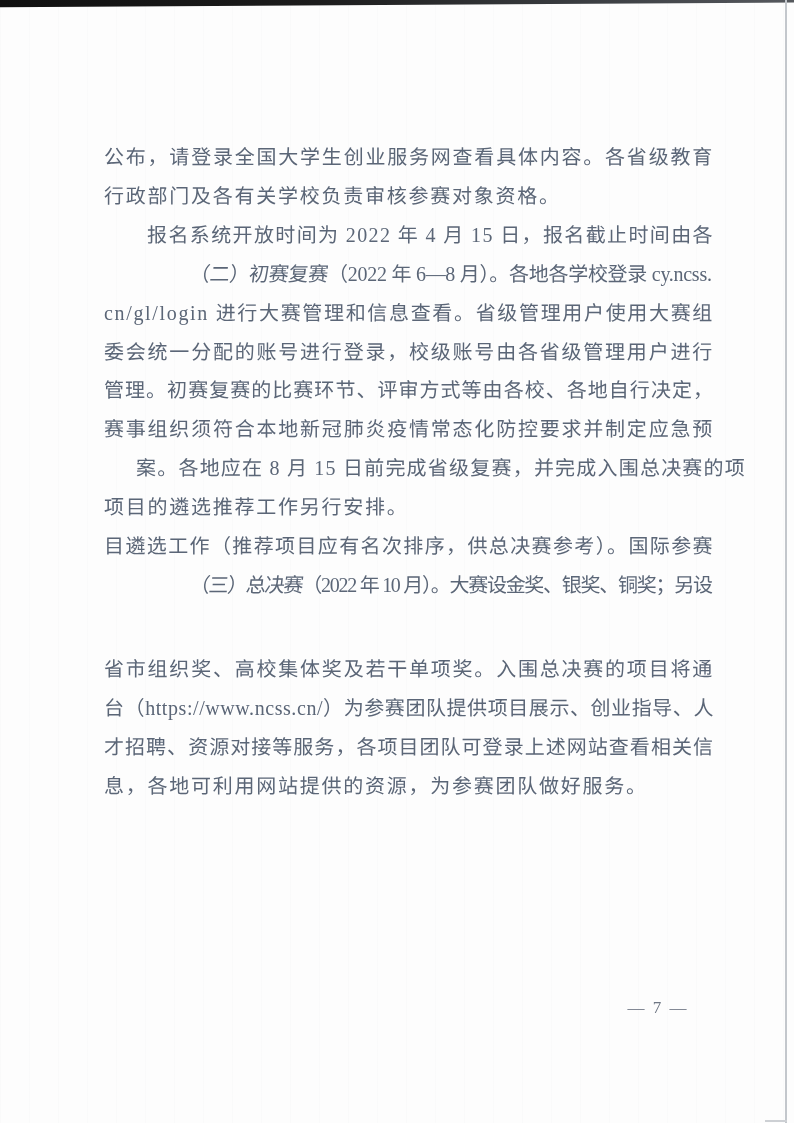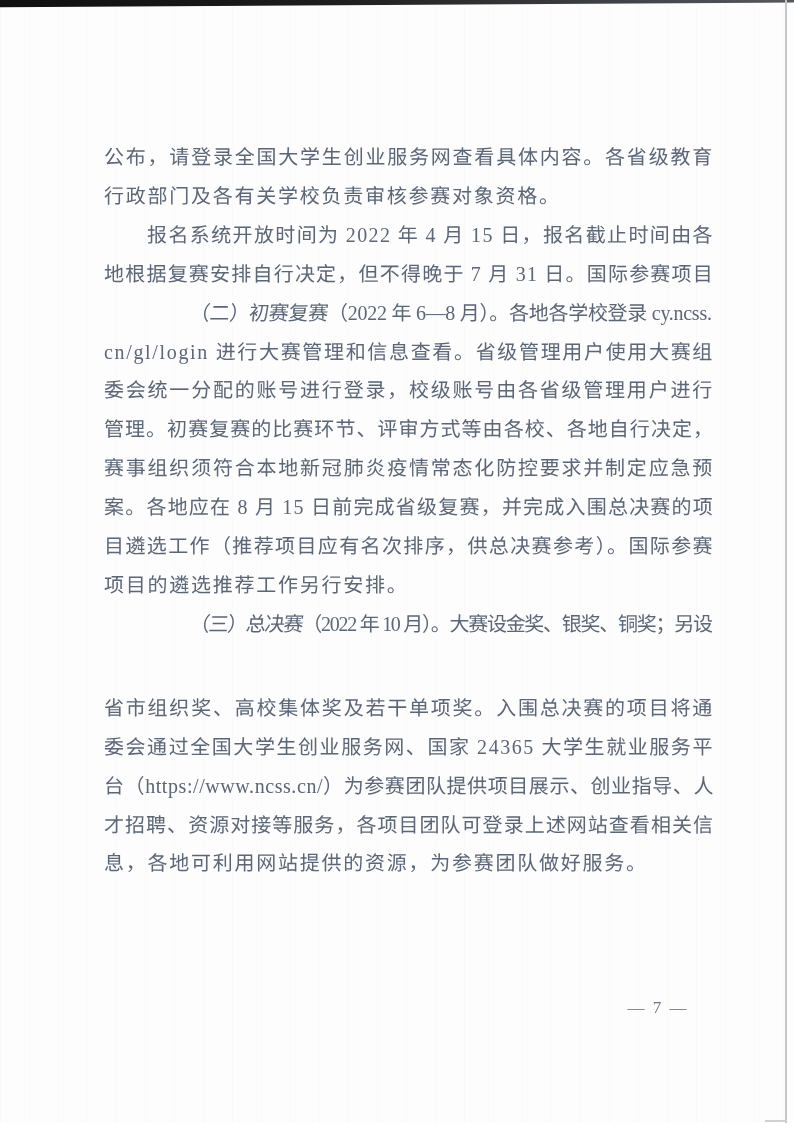--- a/index.html
+++ b/index.html
@@ -77,30 +77,28 @@
 <body>
 
 <div class="page" style="--paper: #fdfdfd; --ink: #5b6677; --pageno: #6e7683;">
   <div class="scan-top"></div>
   <div class="scan-right"></div>
   <div class="scan-bottom"></div>
   <div class="content">
       <div class="line" style="letter-spacing: 1.78571px;"><span>公布，请登录全国大学生创业服务网查看具体内容。各省级教育</span></div>
       <div class="line end"><span>行政部门及各有关学校负责审核参赛对象资格。</span></div>
       <div class="line indent" style="letter-spacing: 1.38235px;"><span>报名系统开放时间为 2022 年 4 月 15 日，报名截止时间由各</span></div>
-      <div class="line" style="letter-spacing: 1.21212px;"><span>地根据复赛安排自行决定，但不得晚于 7 月 31 日。国际参赛项目</span></div>
       <div class="line indent" style="letter-spacing: -0.274205px;"><span class="kai">（二）初赛复赛</span><span>（2022 年 6—8 月）。各地各学校登录 cy.ncss.</span></div>
       <div class="line" style="letter-spacing: 1.66652px;"><span>cn/gl/login 进行大赛管理和信息查看。省级管理用户使用大赛组</span></div>
       <div class="line" style="letter-spacing: 1.78571px;"><span>委会统一分配的账号进行登录，校级账号由各省级管理用户进行</span></div>
       <div class="line" style="letter-spacing: 1.03448px;"><span>管理。初赛复赛的比赛环节、评审方式等由各校、各地自行决定，</span></div>
       <div class="line" style="letter-spacing: 1.78571px;"><span>赛事组织须符合本地新冠肺炎疫情常态化防控要求并制定应急预</span></div>
-      <div class="line" style="letter-spacing: 1.21212px;"><span>案。各地应在 8 月 15 日前完成省级复赛，并完成入围总决赛的项</span></div>
+      <div class="line" style="letter-spacing: 1.21212px; margin-left: 32px;"><span>案。各地应在 8 月 15 日前完成省级复赛，并完成入围总决赛的项</span></div>
+      <div class="line end"><span>项目的遴选推荐工作另行安排。</span></div>
       <div class="line" style="letter-spacing: 1.37931px;"><span>目遴选工作（推荐项目应有名次排序，供总决赛参考）。国际参赛</span></div>
-      <div class="line end"><span>项目的遴选推荐工作另行安排。</span></div>
       <div class="line indent" style="letter-spacing: -1.27613px;"><span class="kai">（三）总决赛</span><span>（2022 年 10 月）。大赛设金奖、银奖、铜奖；另设</span></div>
       <div class="line" style="letter-spacing: 1.78571px; margin-top: 45px;"><span>省市组织奖、高校集体奖及若干单项奖。入围总决赛的项目将通</span></div>
-      <div class="line" style="letter-spacing: 1.5625px;"><span>委会通过全国大学生创业服务网、国家 24365 大学生就业服务平</span></div>
       <div class="line" style="letter-spacing: 0.573552px;"><span>台（https://www.ncss.cn/）为参赛团队提供项目展示、创业指导、人</span></div>
       <div class="line" style="letter-spacing: 1.03448px;"><span>才招聘、资源对接等服务，各项目团队可登录上述网站查看相关信</span></div>
       <div class="line end"><span>息，各地可利用网站提供的资源，为参赛团队做好服务。</span></div>
     </div>
   <div class="page-number">— 7 —</div>
 </div>
 
 </body></html>

